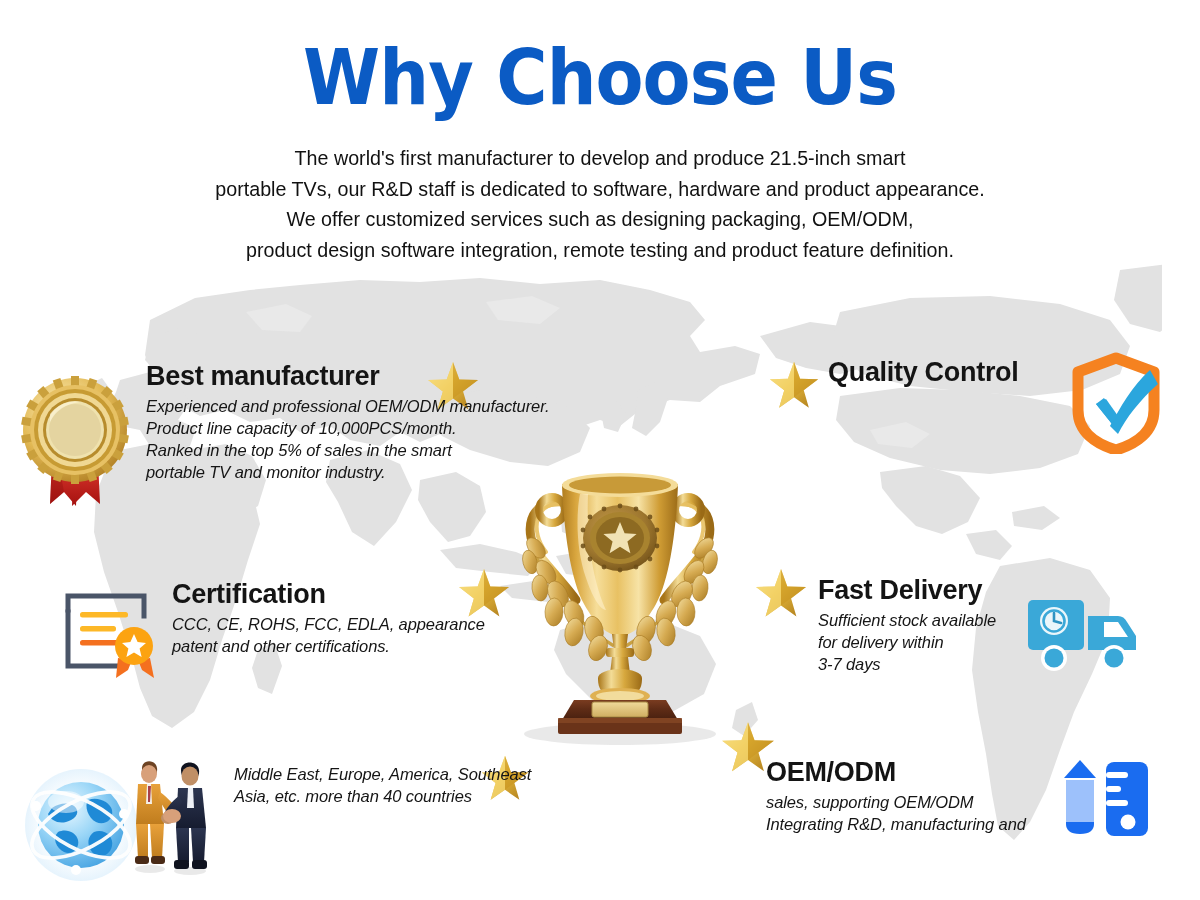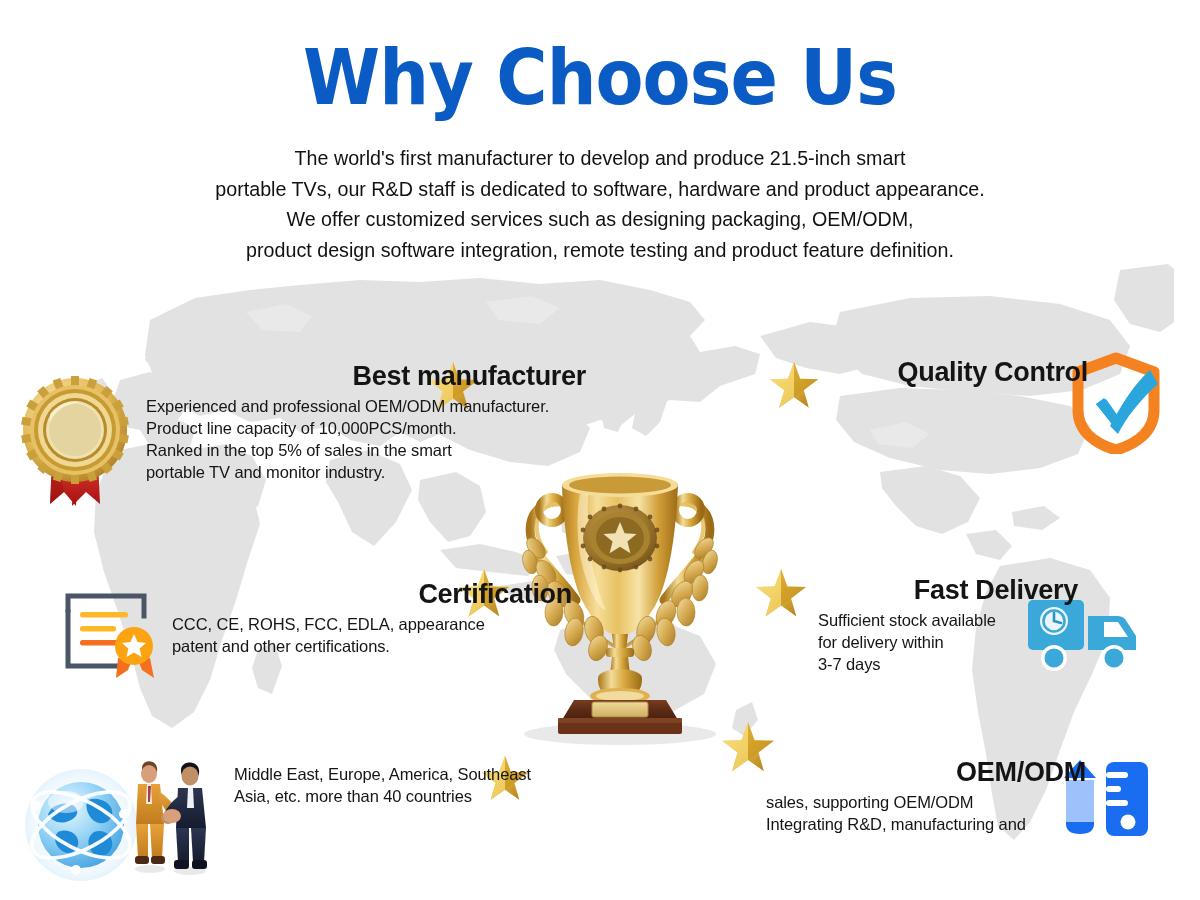--- a/index.html
+++ b/index.html
@@ -3,21 +3,21 @@
 <meta charset="utf-8">
 <title>Why Choose Us</title>
 <style>
   html,body{margin:0;padding:0;}
   body{
     width:1200px;height:900px;
     font-family:"Liberation Sans","DejaVu Sans",sans-serif;
     background:#ffffff;
     overflow:hidden;
   }
-  #stage{position:relative;width:1162px;height:900px;background:#ffffff;overflow:hidden;padding-left:12px;}
+  #stage{position:relative;width:1162px;height:900px;background:#ffffff;overflow:hidden;}
 
   
   #worldmap{position:absolute;left:0;top:250px;width:1200px;height:650px;opacity:1;}
   #worldmap svg{display:block;width:100%;height:100%;}
 
   
   #title{
     position:absolute;left:0;top:40px;width:1200px;text-align:center;
     font-size:76px;font-weight:bold;color:#0b5bc4;
     letter-spacing:-1px;line-height:1;
@@ -28,27 +28,27 @@
     position:absolute;left:100px;top:143px;width:1000px;text-align:center;
     font-size:20.5px;color:#111111;line-height:1.49;
     transform:scaleX(0.96);
   }
   #intro div{white-space:nowrap;}
 
   
   .feature{position:absolute;}
   .f-head{
     font-size:27px;font-weight:bold;color:#141414;line-height:1.05;
-    white-space:nowrap;letter-spacing:-0.3px;text-align:right;
+    white-space:nowrap;letter-spacing:-0.3px;
   }
   .f-body{
     font-size:16.5px;color:#151515;line-height:1.33;margin-top:6px;
     letter-spacing:-0.1px;
   }
-  .f-body div{white-space:nowrap;}
+  .f-body div{white-space:nowrap;font-style:italic;}
 
   .star{position:absolute;}
 
   .icon-abs{position:absolute;}
 
   
   #trophy{position:absolute;left:500px;top:438px;width:240px;height:310px;}
 </style>
 </head>
 <body>

